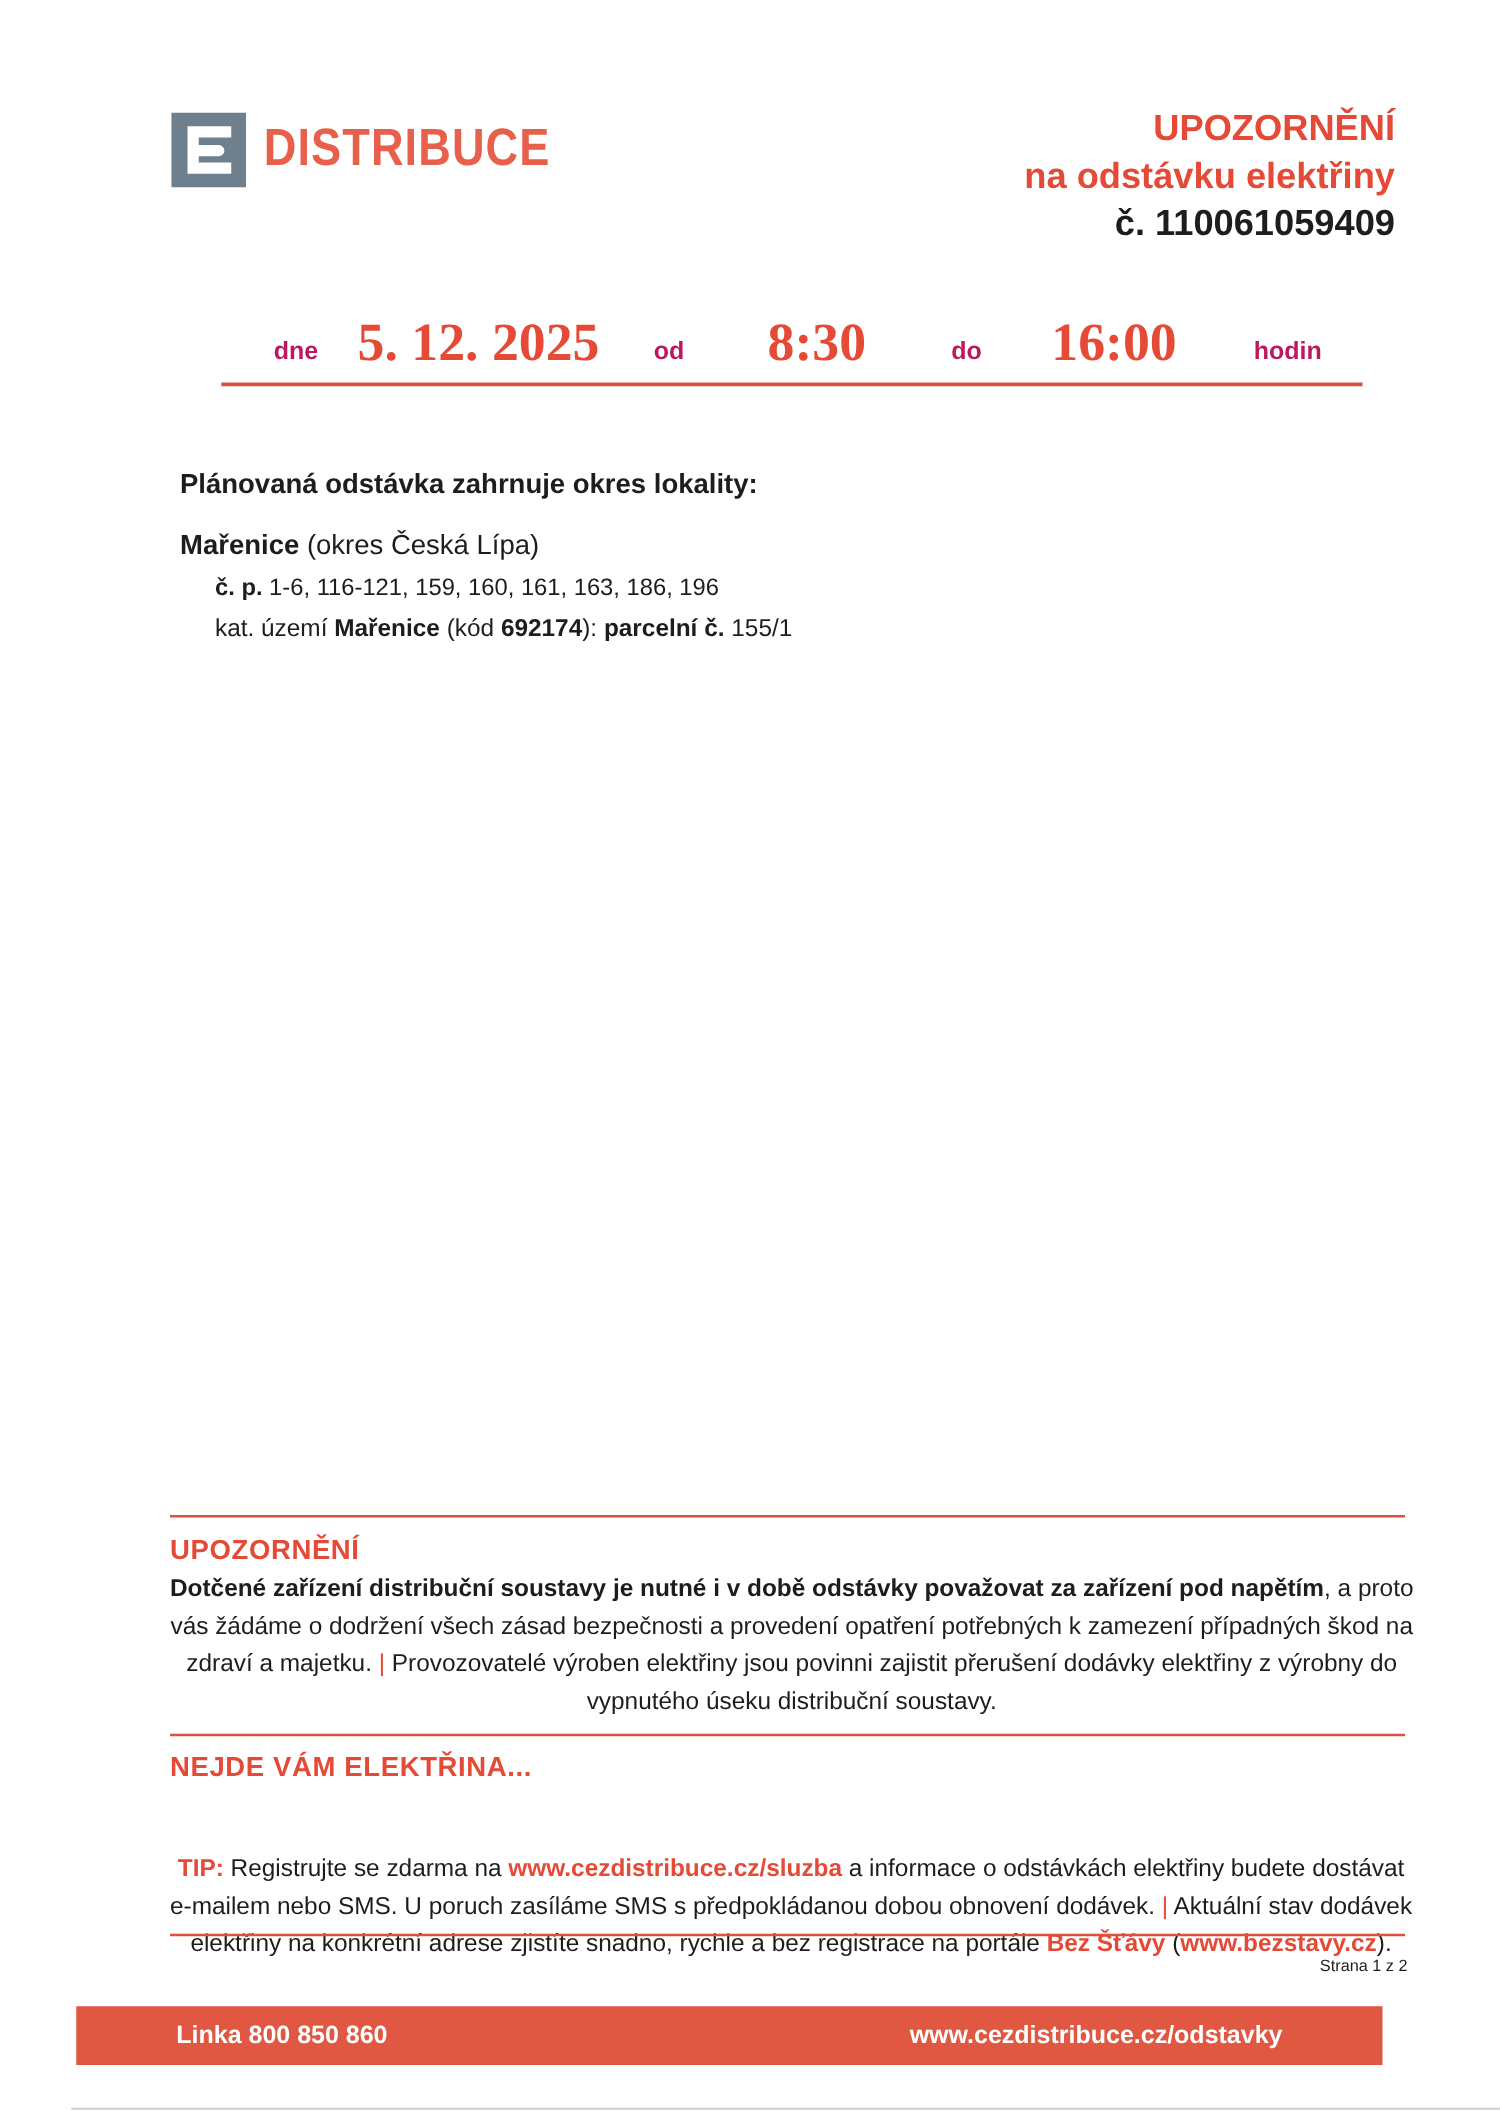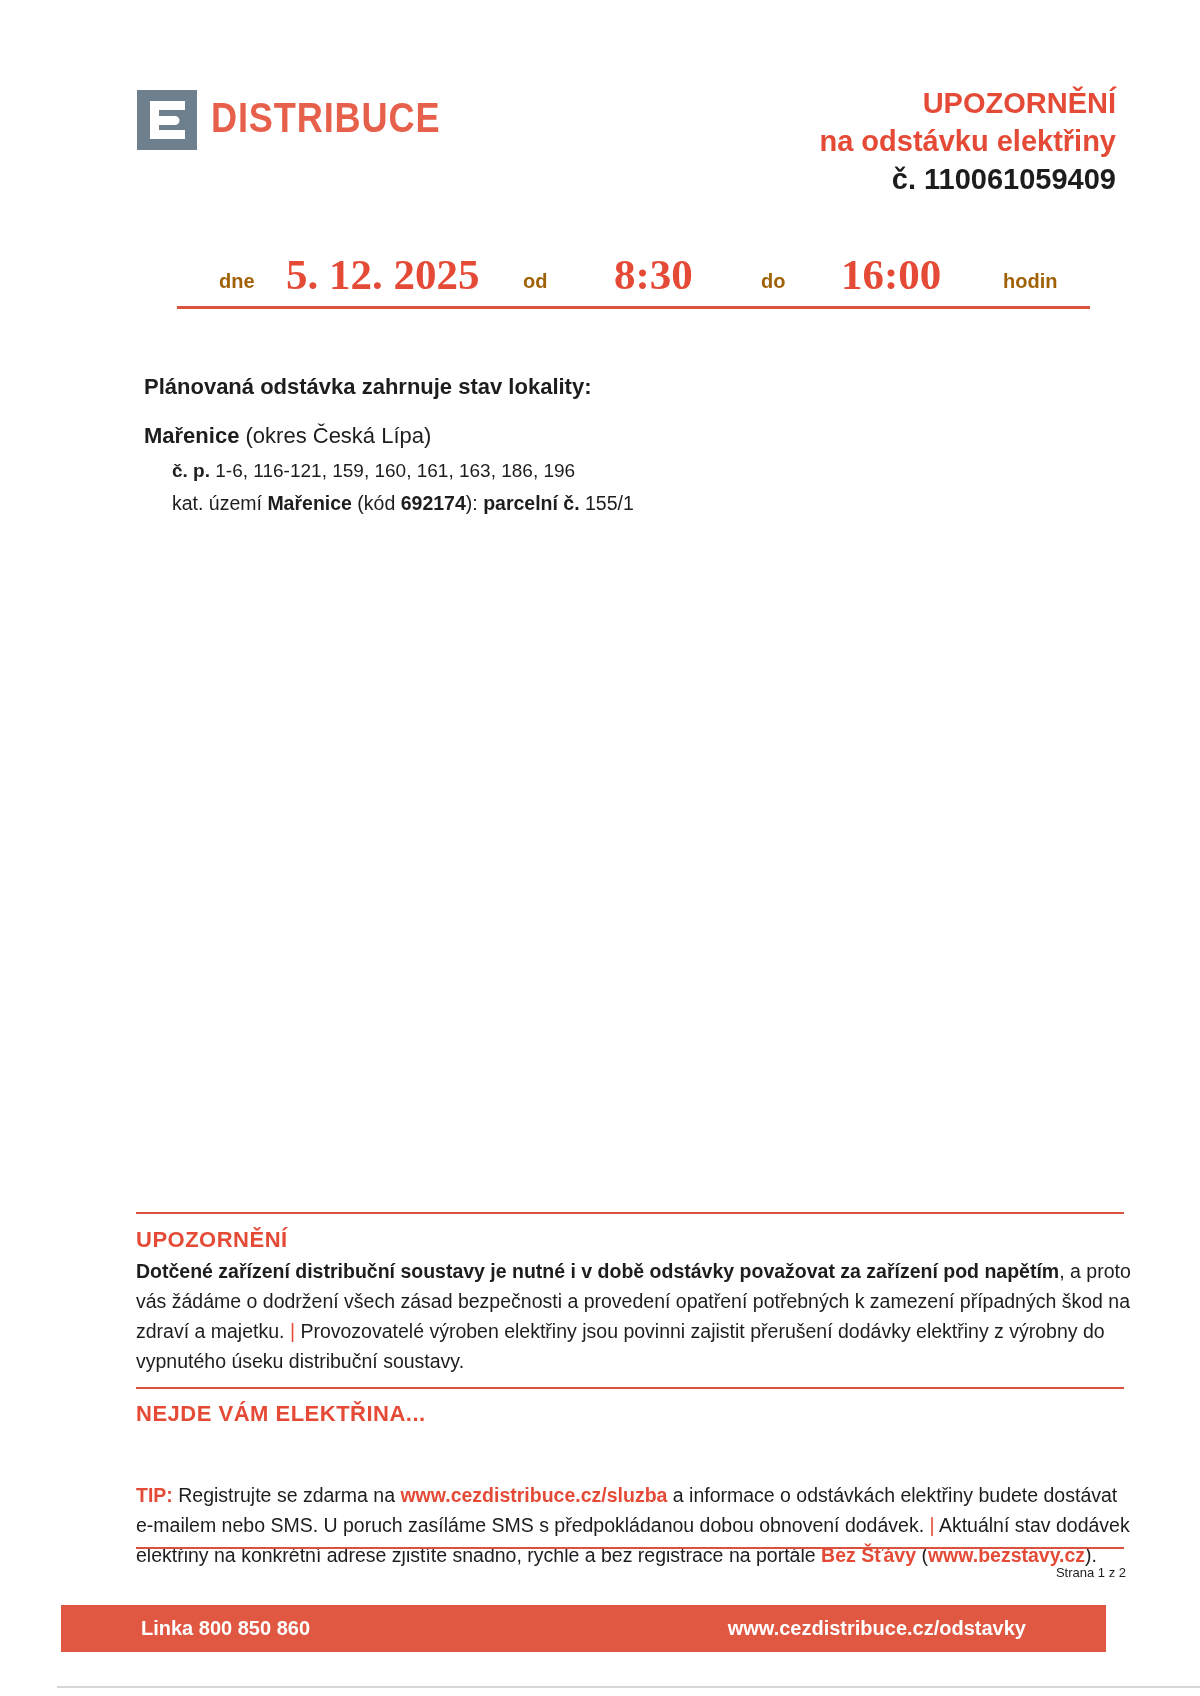--- a/index.html
+++ b/index.html
@@ -15,39 +15,39 @@
     color:var(--brand,#e7604c);letter-spacing:1px;line-height:1;
     transform:scaleX(.86);transform-origin:0 0;white-space:nowrap;
   }
   .notice{position:absolute;top:84px;right:123px;text-align:right;font-weight:700;
     font-size:29px;line-height:38px;white-space:nowrap;}
   .notice .red{color:var(--red,#e44a36);}
   .notice .num{color:#1d1d1d;}
   
   .schedule{position:absolute;left:0;top:244px;width:1200px;height:52px;}
   .schedule span{position:absolute;bottom:0;white-space:nowrap;}
-  .schedule .sch-label{font-size:20px;font-weight:700;bottom:3px;color:#a16207;}
+  .schedule .sch-label{font-size:20px;font-weight:700;bottom:3px;color:#be185d;}
   .schedule .sch-value{font-size:43px;font-weight:700;color:var(--red,#e44a36);line-height:1;font-family:Liberation Serif, serif;}
   .sch-underline{position:absolute;left:138px;top:306px;width:913px;height:3px;
     background:var(--rule,#d8523d);}
   
   .loc-heading{position:absolute;left:105px;top:374px;font-size:22px;font-weight:700;white-space:nowrap;}
   .loc-city{position:absolute;left:105px;top:423px;font-size:22px;white-space:nowrap;}
   .loc-cp{position:absolute;left:133px;top:460px;font-size:19px;white-space:nowrap;}
   .loc-kat{position:absolute;left:133px;top:492px;font-size:19.5px;white-space:nowrap;}
   
   .rule{position:absolute;left:97px;width:988px;height:2px;background:var(--rule,#d8523d);}
   #rule1{top:1212px;} #rule2{top:1387px;} #rule3{top:1547px;}
   
   .sec-heading{position:absolute;left:97px;font-size:22px;font-weight:700;
     color:var(--red,#e44a36);letter-spacing:.5px;white-space:nowrap;}
   #warn-h{top:1227px;} #nejde-h{top:1401px;}
   .para{position:absolute;left:97px;font-size:19.5px;line-height:30px;}
   #warn-p{top:1256px;} #tip-p{top:1480px;}
-  .para-line{white-space:nowrap;}
+  .para-line{white-space:nowrap;text-align:center;}
   .seg-b{font-weight:700;}
   .seg-r{color:var(--red,#e44a36);}
   .seg-rb{color:var(--red,#e44a36);font-weight:700;}
   
   .footer-note{position:absolute;left:97px;top:1565px;font-size:16px;white-space:nowrap;}
   .page-num{position:absolute;right:113px;top:1565px;font-size:13px;white-space:nowrap;text-align:right;}
   .bar{
     position:absolute;left:22px;top:1605px;width:1045px;height:47px;
     background:var(--bar,#e05742);color:#ffffff;font-weight:700;font-size:20px;
     display:flex;align-items:center;justify-content:space-between;
@@ -78,21 +78,21 @@
     <span class="sch-label" style="left:180px">dne</span>
     <span class="sch-value" style="left:247px">5. 12. 2025</span>
     <span class="sch-label" style="left:484px">od</span>
     <span class="sch-value" style="left:575px">8:30</span>
     <span class="sch-label" style="left:722px">do</span>
     <span class="sch-value" style="left:802px">16:00</span>
     <span class="sch-label" style="left:964px">hodin</span>
   </div>
   <div class="sch-underline"></div>
 
-  <div class="loc-heading">Plánovaná odstávka zahrnuje stav lokality:</div>
+  <div class="loc-heading">Plánovaná odstávka zahrnuje okres lokality:</div>
   <div class="loc-city"><span class="seg-b">Mařenice</span><span> (okres Česká Lípa)</span></div>
   <div class="loc-cp"><span class="seg-b">č. p.</span><span> 1-6, 116-121, 159, 160, 161, 163, 186, 196</span></div>
   <div class="loc-kat"><span>kat. území </span><span class="seg-b">Mařenice</span><span> (kód </span><span class="seg-b">692174</span><span>): </span><span class="seg-b">parcelní č.</span><span> 155/1</span></div>
 
   <div class="rule" id="rule1"></div>
   <div class="sec-heading" id="warn-h">UPOZORNĚNÍ</div>
   <div class="para" id="warn-p">
       <div class="para-line"><span class="seg-b">Dotčené zařízení distribuční soustavy je nutné i v době odstávky považovat za zařízení pod napětím</span><span>, a proto</span></div>
       <div class="para-line"><span>vás žádáme o dodržení všech zásad bezpečnosti a provedení opatření potřebných k zamezení případných škod na</span></div>
       <div class="para-line"><span>zdraví a majetku. </span><span class="seg-r">|</span><span> Provozovatelé výroben elektřiny jsou povinni zajistit přerušení dodávky elektřiny z výrobny do</span></div>

